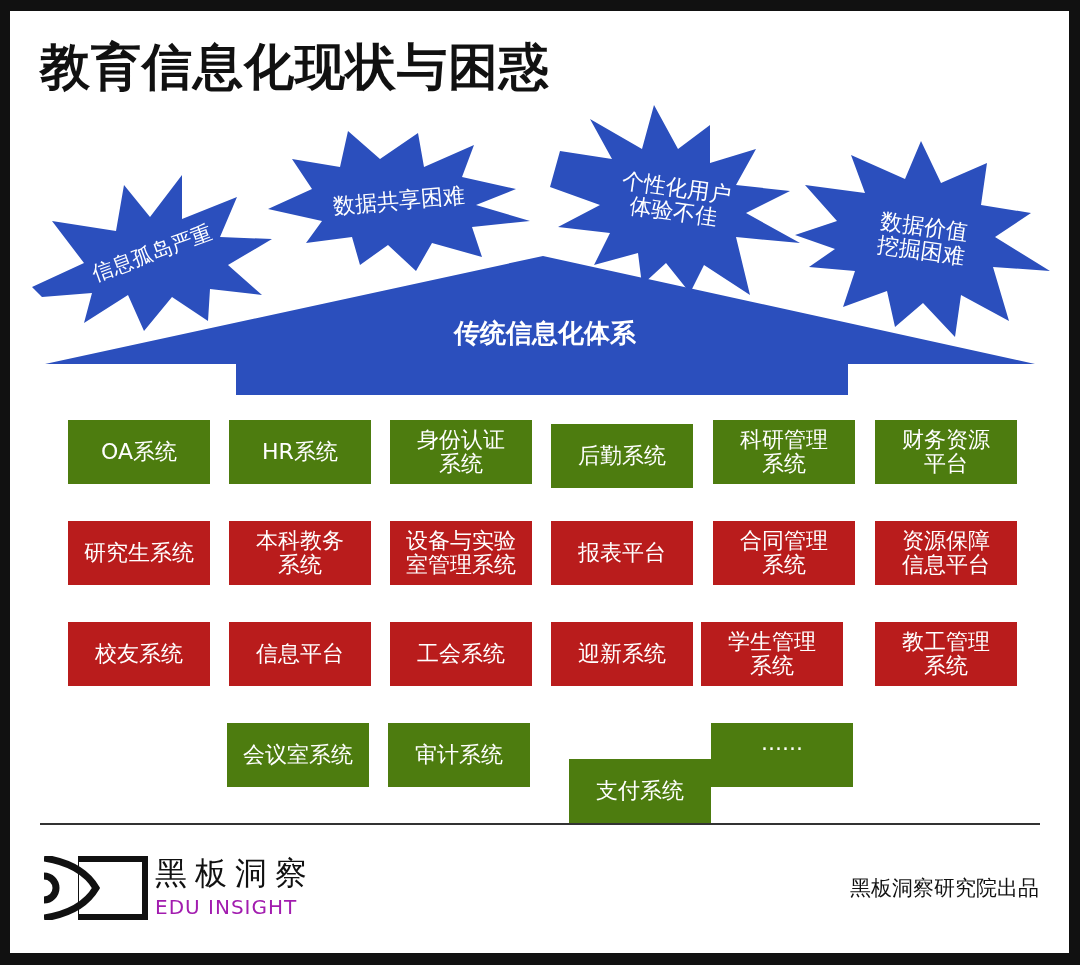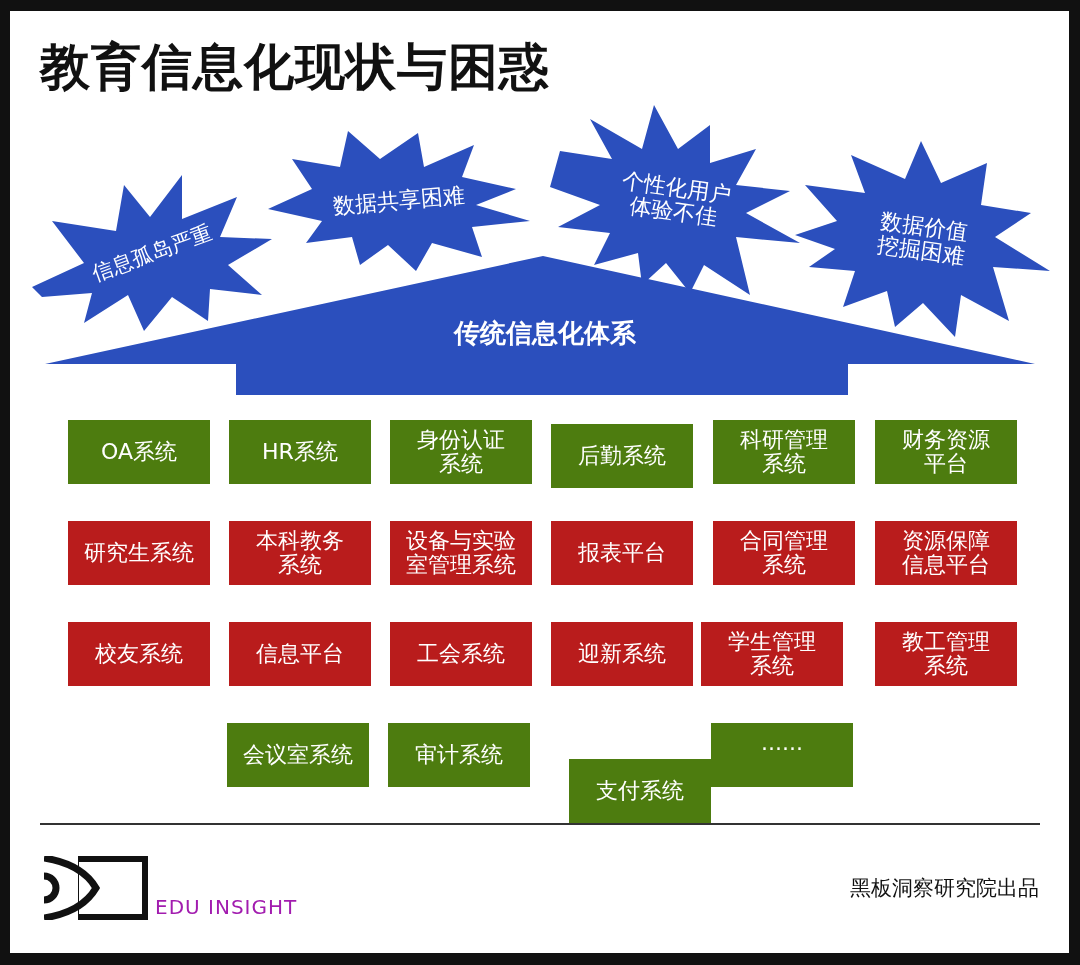--- a/index.html
+++ b/index.html
@@ -134,16 +134,17 @@
 
   <div class="divider"></div>
 
   <svg class="logo" width="104" height="64" viewBox="0 0 104 64">
     <rect x="32" y="3" width="69" height="58" fill="none" stroke="#111111" stroke-width="6"></rect>
     <rect x="0" y="0" width="34" height="64" fill="#ffffff"></rect>
     <path d="M0,2 Q38,8 52,32 Q38,56 0,62" fill="none" stroke="#111111" stroke-width="7"></path>
     <path d="M0,20 A12,12 0 0 1 0,44" fill="none" stroke="#111111" stroke-width="7"></path>
     <path d="M0,0 L38,0" stroke="#111111" stroke-width="0"></path>
   </svg>
+  <div class="brand-cn">黑板洞察</div>
   <div class="brand-en">EDU INSIGHT</div>
   <div class="credit">黑板洞察研究院出品</div>
 
 </div>
 
 </body></html>

